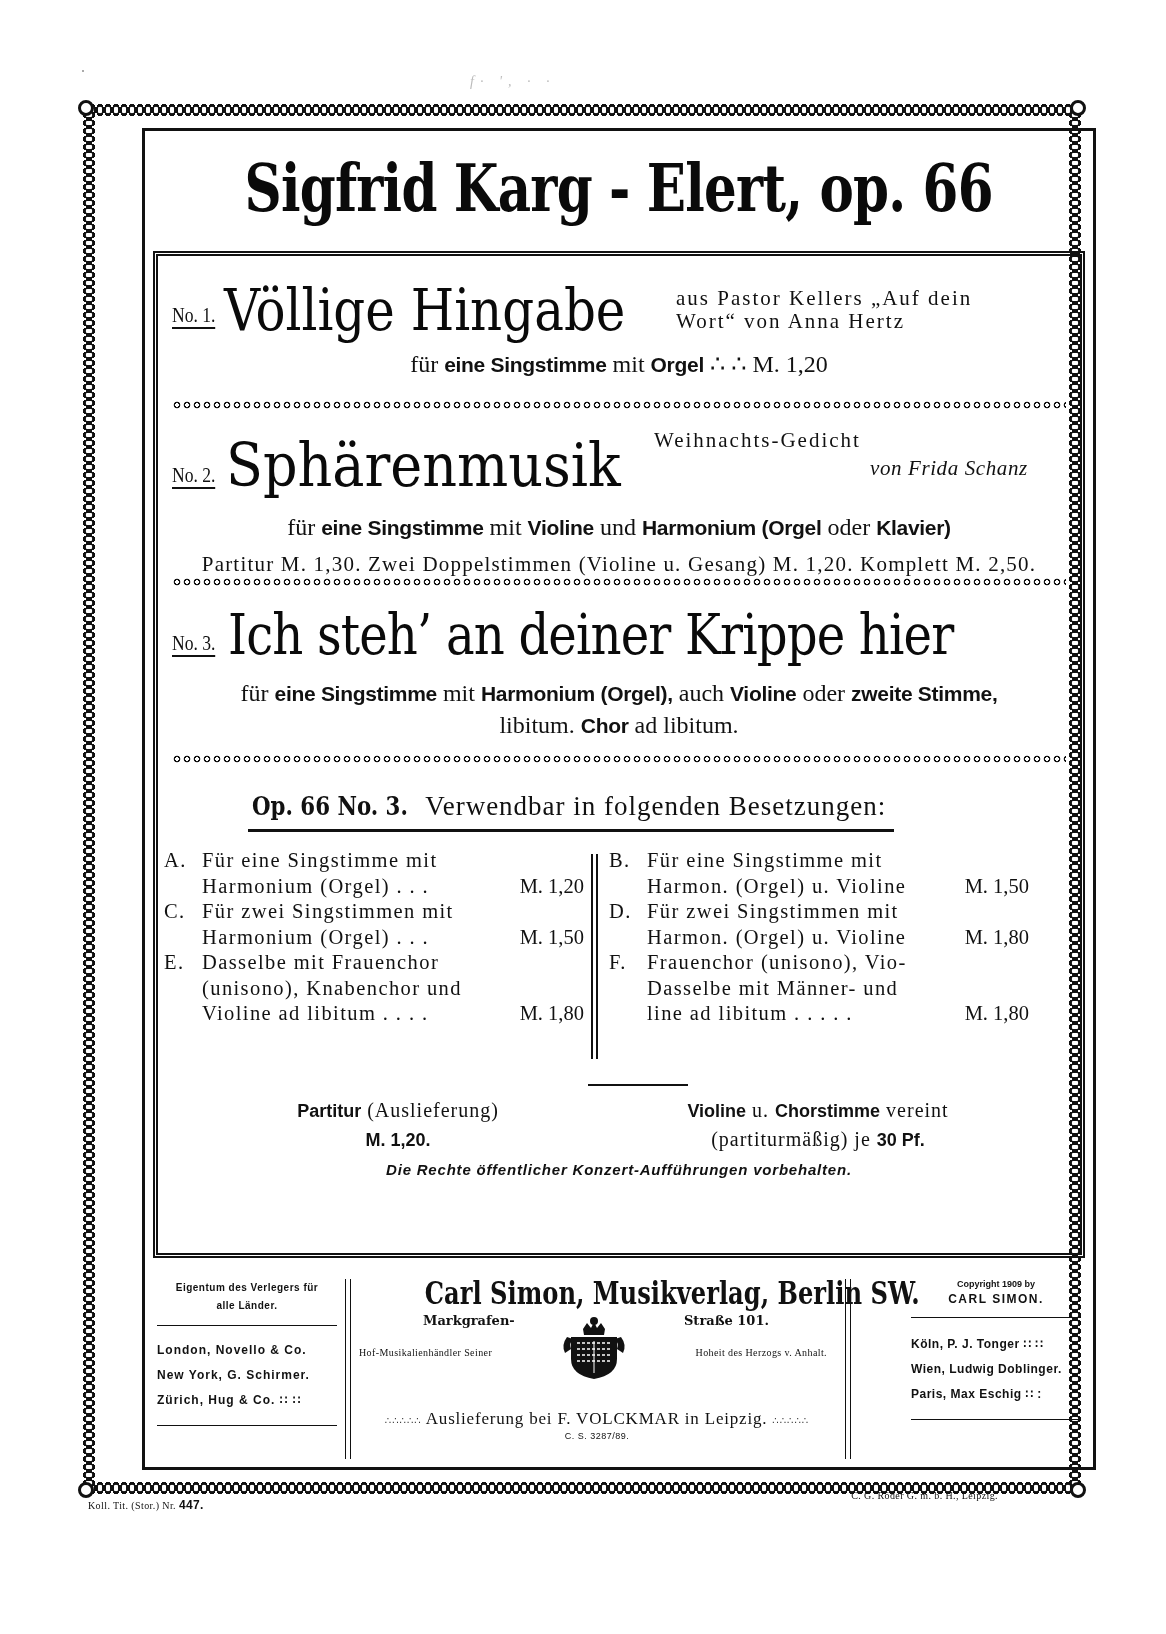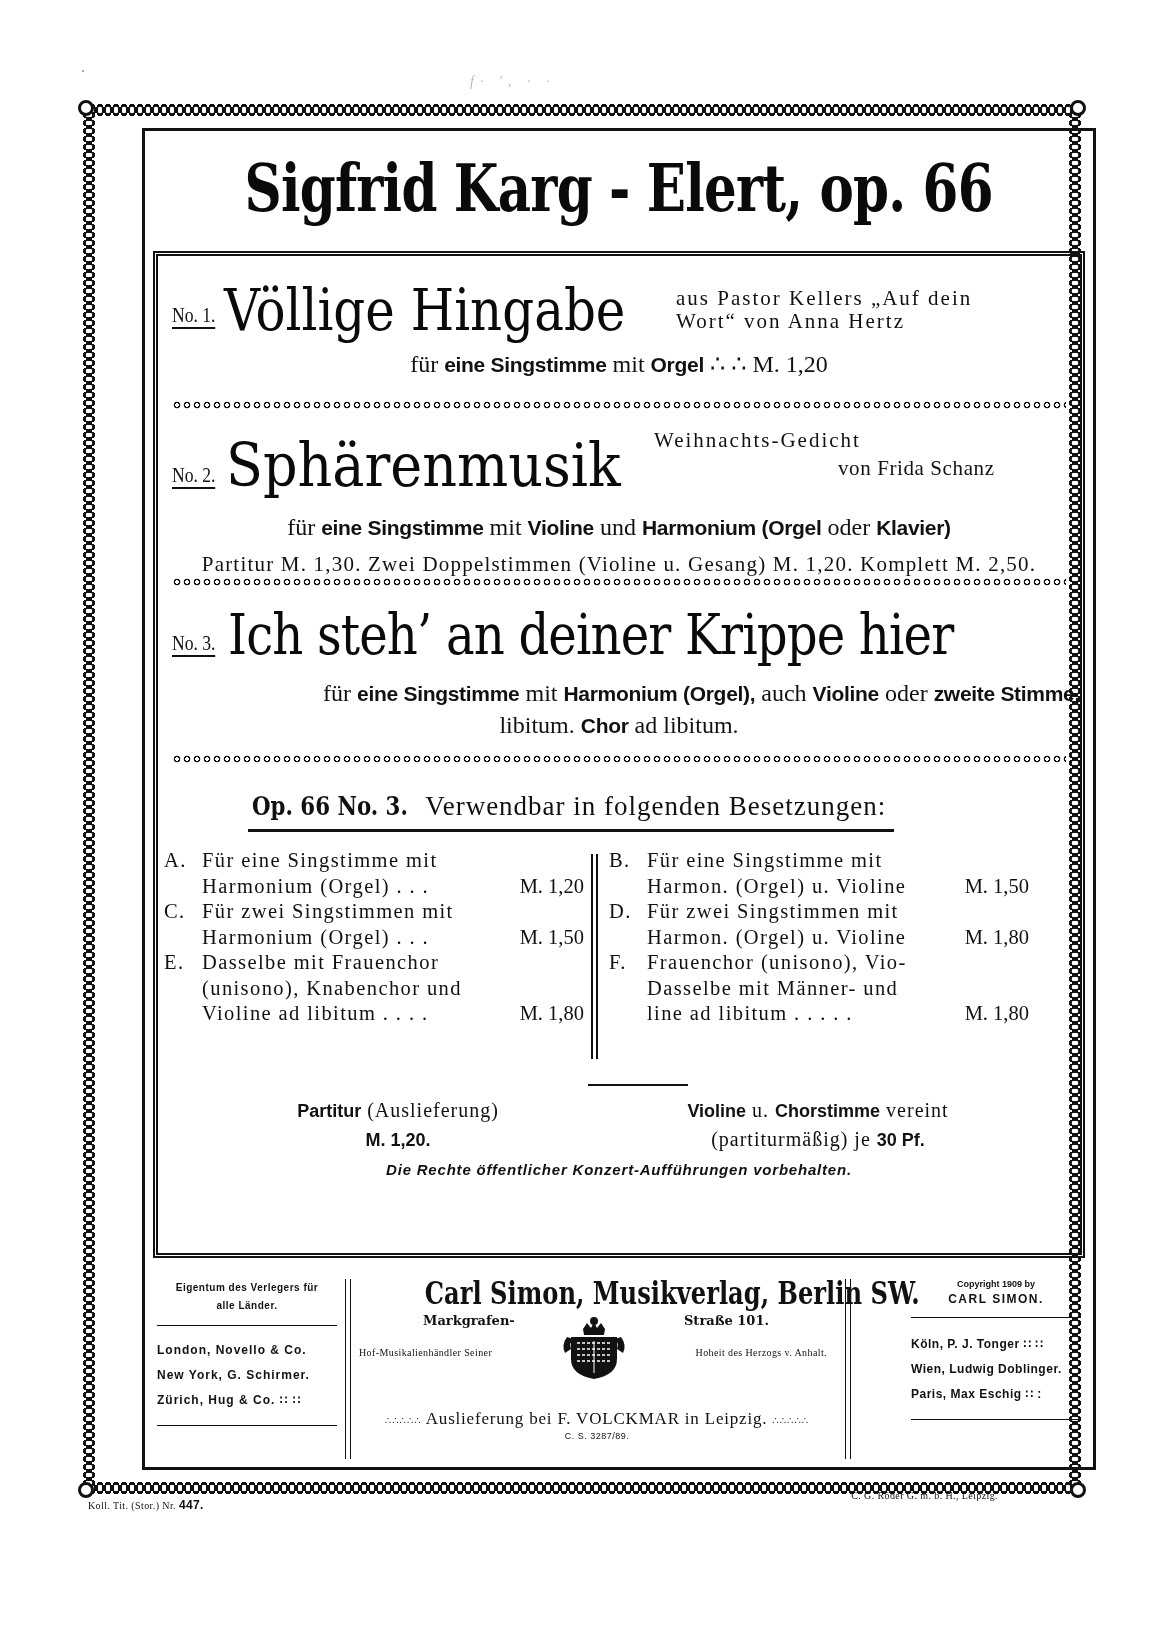--- a/index.html
+++ b/index.html
@@ -247,32 +247,32 @@
       <div class="instrumentation" style="top:93px;">
         <span>für </span><b>eine Singstimme</b><span> mit </span><b>Orgel</b><span>   ∴ ∴   M. 1,20</span>
       </div>
     </div>
     <div class="ornament-rule" style="top:144px;"></div>
 
     <div class="work" style="top:160px;height:170px;">
       <div class="work-number" style="left:14px;top:48px;">No. 2.</div>
       <div class="work-title" style="left:68px;top:14px;font-size:60px;transform:scaleX(0.9);">Sphärenmusik</div>
       <div class="work-note" style="left:496px;top:12px;">Weihnachts-Gedicht</div>
-      <div class="work-note" style="left:680px;top:40px;letter-spacing:0.6px;">von Frida Schanz</div>
+      <div class="work-note" style="left:712px;top:40px;letter-spacing:0.6px;font-style:italic;">von Frida Schanz</div>
       <div class="instrumentation" style="top:96px;">
         <span>für </span><b>eine Singstimme</b><span> mit </span><b>Violine</b><span> und </span><b>Harmonium (Orgel</b><span> oder </span><b>Klavier)</b>
       </div>
       <div class="price-line" style="top:136px;">Partitur M. 1,30.  Zwei Doppelstimmen (Violine u. Gesang) M. 1,20.  Komplett M. 2,50.</div>
     </div>
     <div class="ornament-rule" style="top:321px;"></div>
 
     <div class="work" style="top:336px;height:170px;">
       <div class="work-number" style="left:14px;top:40px;">No. 3.</div>
       <div class="work-title" style="left:70px;top:10px;font-size:56px;transform:scaleX(0.86);letter-spacing:-1px;">Ich steh’ an deiner Krippe hier</div>
-      <div class="instrumentation" style="top:86px;text-align:right;">
+      <div class="instrumentation" style="top:86px;">
         <span>für </span><b>eine Singstimme</b><span> mit </span><b>Harmonium (Orgel),</b><span> auch </span><b>Violine</b><span> oder </span><b>zweite Stimme,</b>
       </div>
       <div class="instrumentation" style="top:118px;">
         <span>libitum. </span><b>Chor</b><span> ad libitum.</span>
       </div>
     </div>
     <div class="ornament-rule" style="top:498px;"></div>
 
     <div class="bes-heading" style="top:533px;">
       <span class="bold-part">Op. 66 No. 3.</span>

